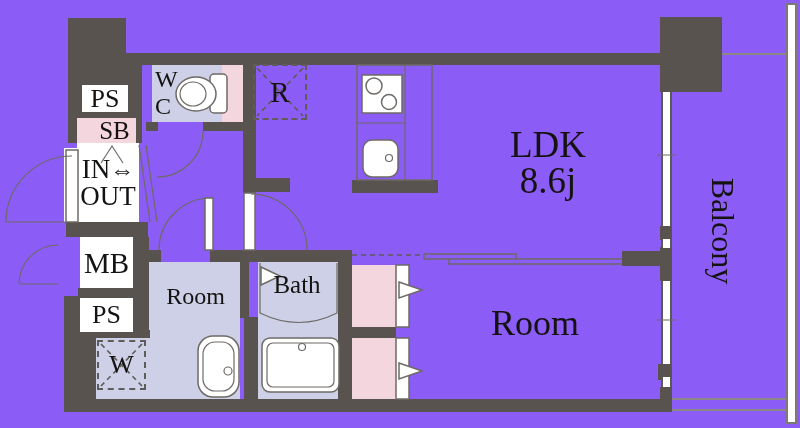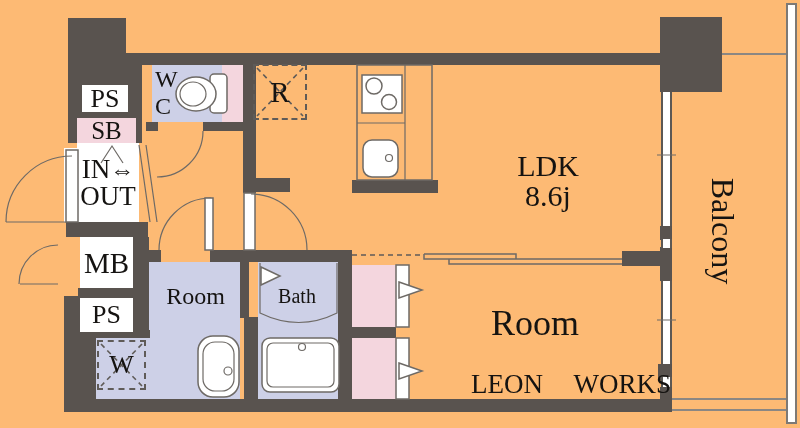--- a/index.html
+++ b/index.html
@@ -1,17 +1,17 @@
 <!DOCTYPE html>
 <html style="--wall: #59534f; --wet-floor: #cdd0e7; --accent-pink: #f4d6de; --outline: #6e6a66;"><head>
 <meta charset="utf-8">
 <style>
   html,body{margin:0;padding:0;background:#ffffff;}
   #stage{
-    position:relative;width:800px;height:428px;background:#fdba74;overflow:hidden;
+    position:relative;width:800px;height:428px;background:#8b5cf6;overflow:hidden;
     font-family:"Liberation Serif","DejaVu Serif",serif;color:#151311;
   }
   .wall{position:absolute;background:var(--wall,#59534f);}
   .floor{position:absolute;}
   .wet{background:var(--wet-floor,#cdd0e7);}
   .pink{background:var(--accent-pink,#f4d6de);}
   .white-box{position:absolute;background:#ffffff;}
   .dash-box{position:absolute;border:2px dashed #5f5b58;box-sizing:border-box;background:transparent;}
   .win{position:absolute;background:#ffffff;border-left:2px solid #5c5854;border-right:2px solid #5c5854;box-sizing:border-box;}
   .hline{position:absolute;height:0;border-top:2px solid #8b8783;}
@@ -163,21 +163,21 @@
       <path class="ln thin" d="M101,163 L112,146 L123,163"></path>
     </g>
     <g>
       <path class="ln thin" d="M657,155 H676 M657,320 H676"></path>
     </g>
   </svg>
 
   <div class="lbl" style="left:82px;top:85px;width:46px;height:27px;font-size:26px;">
     <span>PS</span>
   </div>
-  <div class="lbl" style="left:77px;top:117px;width:59px;height:26px;font-size:25px;font-family:Liberation Serif, serif;">
+  <div class="lbl" style="left:85px;top:117px;width:59px;height:26px;font-size:25px;font-family:Liberation Serif, serif;">
     <span>SB</span>
   </div>
   <div class="lbl" style="left:80px;top:240px;width:53px;height:46px;font-size:29px;">
     <span>MB</span>
   </div>
   <div class="lbl" style="left:76px;top:148px;width:64px;height:70px;font-size:27px;">
     <span class="row">
         <span>IN</span>
         <span style="font-size:24px;">⇔</span>
       </span>
@@ -189,33 +189,30 @@
   <div class="lbl" style="left:97px;top:341px;width:49px;height:48px;font-size:26px;">
     <span>W</span>
   </div>
   <div class="lbl" style="left:155px;top:65px;width:28px;height:56px;font-size:24px;line-height:1.12;align-items:flex-start;">
     <span>W</span>
     <span>C</span>
   </div>
   <div class="lbl" style="left:253px;top:66px;width:54px;height:52px;font-size:29px;">
     <span>R</span>
   </div>
-  <div class="lbl" style="left:488px;top:132px;width:120px;height:78px;font-size:30px;line-height:0.98;justify-content:flex-end;">
+  <div class="lbl" style="left:488px;top:124px;width:120px;height:78px;font-size:37px;line-height:0.98;">
     <span>LDK</span>
     <span>8.6j</span>
   </div>
   <div class="lbl" style="left:475px;top:291px;width:120px;height:66px;font-size:36px;line-height:0.98;">
     <span>Room</span>
   </div>
   <div class="lbl" style="left:148px;top:272px;width:95px;height:50px;font-size:24px;line-height:1.08;">
     <span>Room</span>
   </div>
-  <div class="lbl" style="left:260px;top:280px;width:74px;height:32px;font-size:20px;">
+  <div class="lbl" style="left:260px;top:268px;width:74px;height:32px;font-size:25px;">
     <span>Bath</span>
-  </div>
-  <div class="lbl" style="left:480px;top:370px;width:182px;height:28px;font-size:27px;word-spacing:0.9em;">
-    <span>LEON WORKS</span>
   </div>
   <div class="lbl" style="left:653px;top:213px;width:140px;height:36px;font-size:32px;transform:rotate(90deg);">
     <span>Balcony</span>
   </div>
 
 </div>
 
 </body></html>

